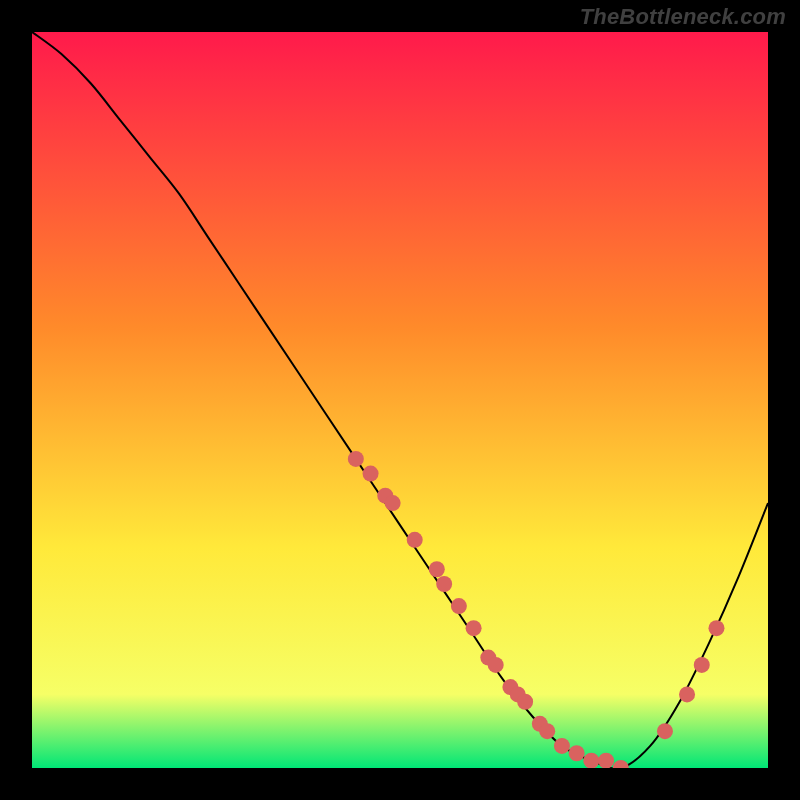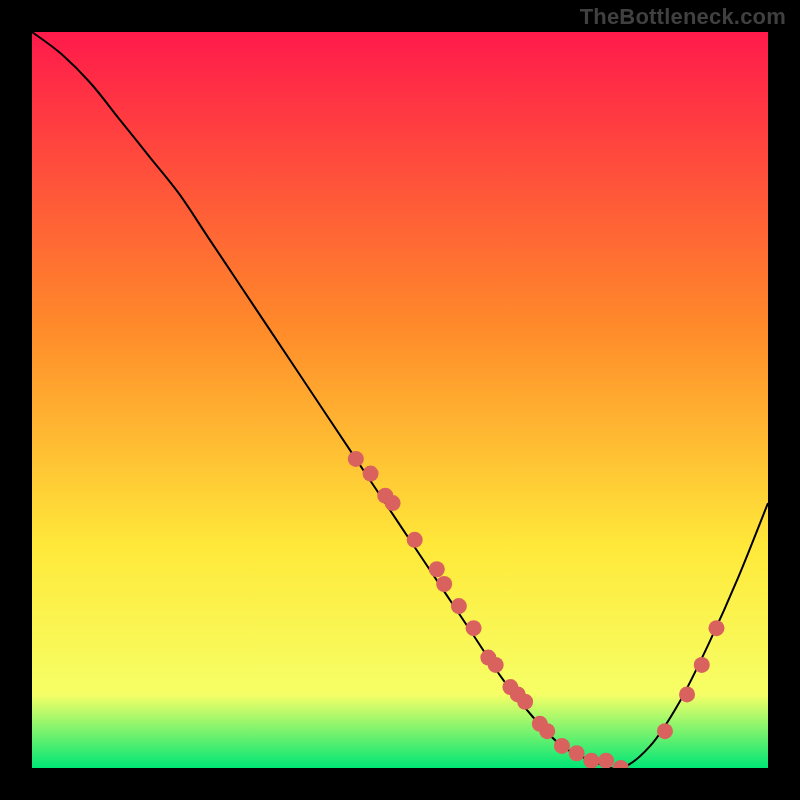--- a/index.html
+++ b/index.html
@@ -18,20 +18,21 @@
   }
   .watermark {
     position: absolute;
     top: 4px;
     right: 14px;
     color: #404040;
     font-size: 22px;
     font-weight: 600;
     letter-spacing: 0.2px;
     user-select: none;
+    font-style: italic;
   }
   .plot-area {
     position: absolute;
     left: 32px;
     top: 32px;
     width: 736px;
     height: 736px;
   }
   .plot-area svg {
     display: block;

